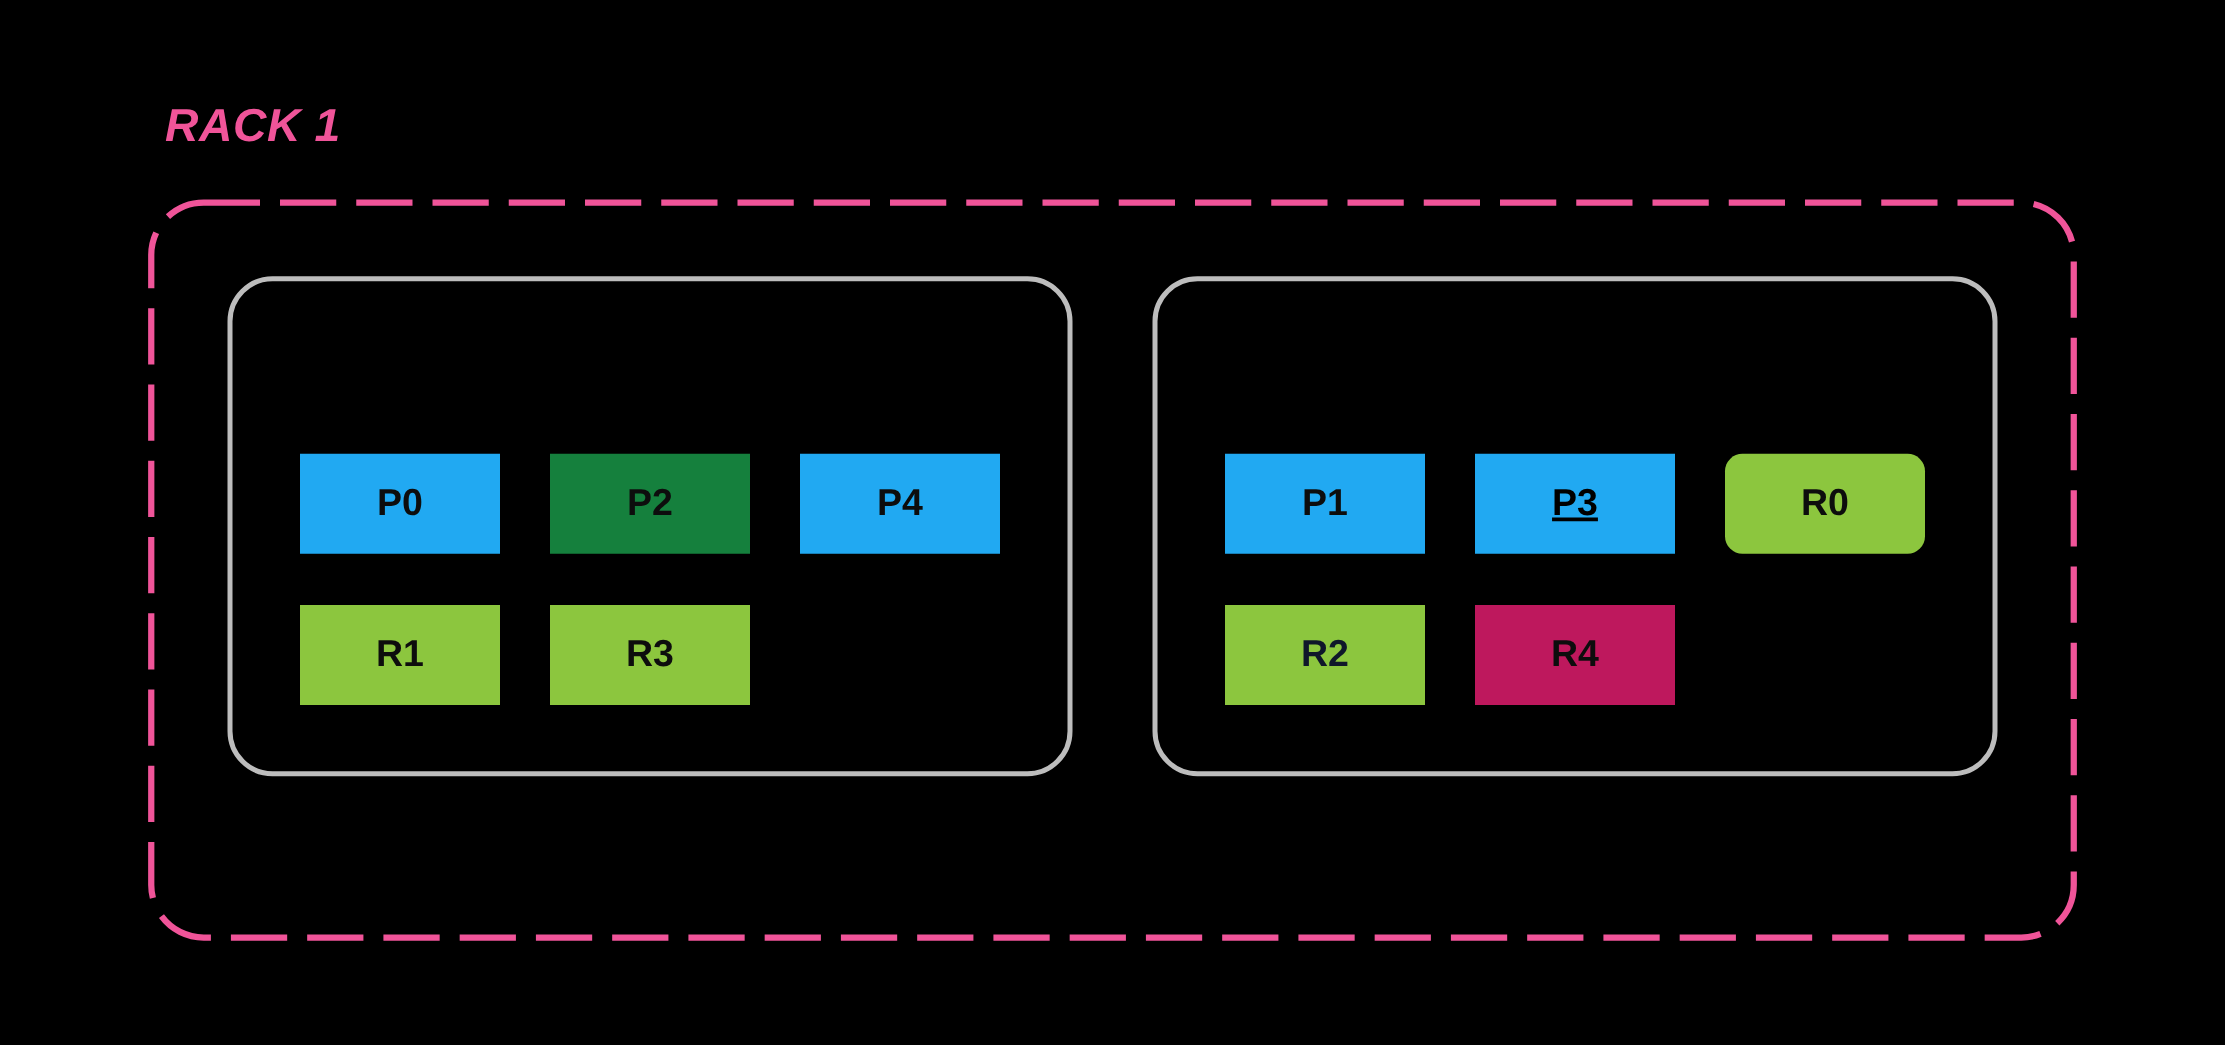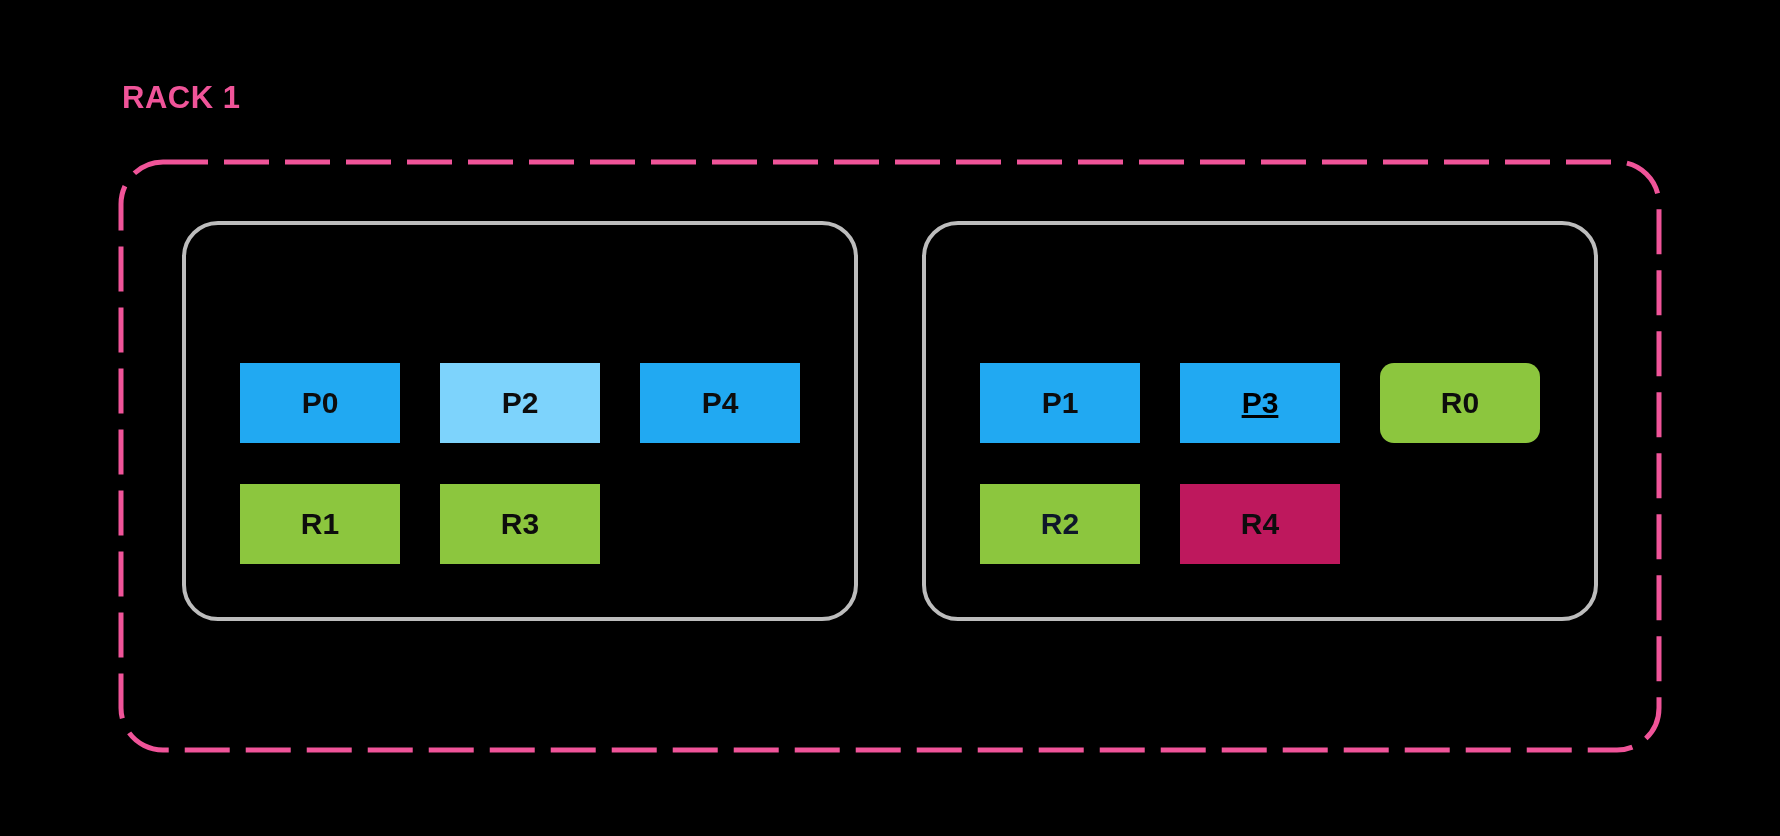--- a/index.html
+++ b/index.html
@@ -10,28 +10,29 @@
   .stage {
     position: relative;
     width: 1780px;
     height: 836px;
     background: #000000;
     overflow: hidden;
     font-family: "Liberation Sans", sans-serif;
   }
   .rack-label {
     position: absolute;
-    left: 122px;
+    left: 132px;
     top: 82px;
-    font-size: 31px;
+    font-size: 37px;
     font-weight: 700;
     letter-spacing: 0.5px;
     color: #f05499;
     line-height: 1;
     white-space: nowrap;
+    font-style: italic;
   }
   .rack-border-svg {
     position: absolute;
     left: 0;
     top: 0;
     width: 1780px;
     height: 836px;
     pointer-events: none;
   }
   .node {
@@ -74,21 +75,21 @@
 
   <div class="rack-label" style="color: rgb(240, 84, 153);">RACK 1</div>
 
   <svg class="rack-border-svg" viewBox="0 0 1780 836" xmlns="http://www.w3.org/2000/svg">
     <rect id="rack-rect" x="121" y="162" width="1538" height="588" rx="42" ry="42" fill="none" stroke="#f05499" stroke-width="5" stroke-dasharray="45 16"></rect>
   </svg>
 
   <div class="node node--left" style="border-color: rgb(189, 189, 189);">
     <div class="slot-row">
       <div class="slot slot--primary" style="background: rgb(33, 169, 242); color: rgb(13, 13, 13);">P0</div>
-      <div class="slot slot--primary" style="background: #7dd3fc; color: rgb(13, 13, 13);">P2</div>
+      <div class="slot slot--primary" style="background: #15803d; color: rgb(13, 13, 13);">P2</div>
       <div class="slot slot--primary" style="background: rgb(33, 169, 242); color: rgb(13, 13, 13);">P4</div>
     </div>
     <div class="slot-row">
       <div class="slot slot--replica" style="background: rgb(140, 198, 62); color: rgb(13, 13, 13);">R1</div>
       <div class="slot slot--replica" style="background: rgb(140, 198, 62); color: rgb(13, 13, 13);">R3</div>
     </div>
   </div>
 
   <div class="node node--right" style="border-color: rgb(189, 189, 189);">
     <div class="slot-row">

